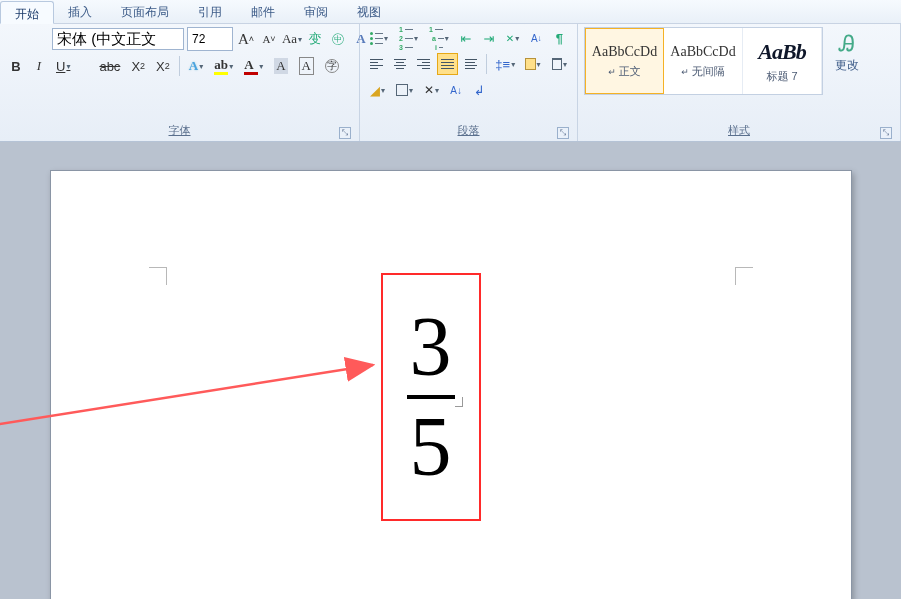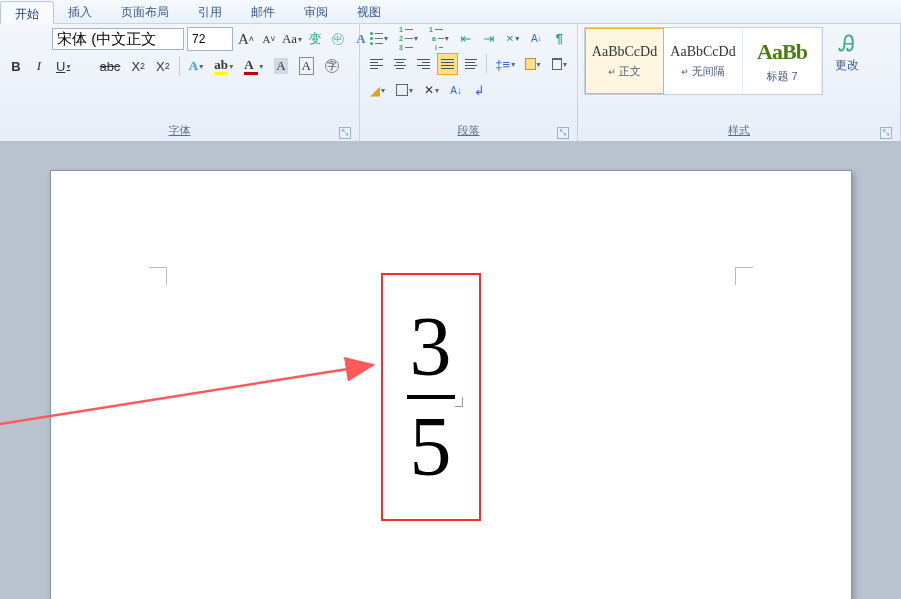--- a/index.html
+++ b/index.html
@@ -129,21 +129,21 @@
   display: flex;
   flex-direction: column;
   align-items: center;
   justify-content: center;
   cursor: pointer;
   font-family: "Times New Roman", serif;
 }
 .style-item.sel { border: 1px solid #f5b225; background: #fff6e2; }
 .style-preview { font-size: 14px; color: #333; }
 .style-preview.big { font-size: 22px; font-weight: bold; letter-spacing: -1px; }
-.style-preview.blue { color: #4d7c0f; }
+.style-preview.blue { color: #0f172a; font-style: italic; }
 .style-name { font-size: 11px; color: #4c5b74; margin-top: 4px; font-family: "Microsoft YaHei", Arial; }
 .style-name .arrow { font-size: 9px; }
 .change-styles {
   width: 36px;
   display: flex;
   flex-direction: column;
   align-items: center;
   justify-content: center;
   color: #3b5a87;
   cursor: pointer;

